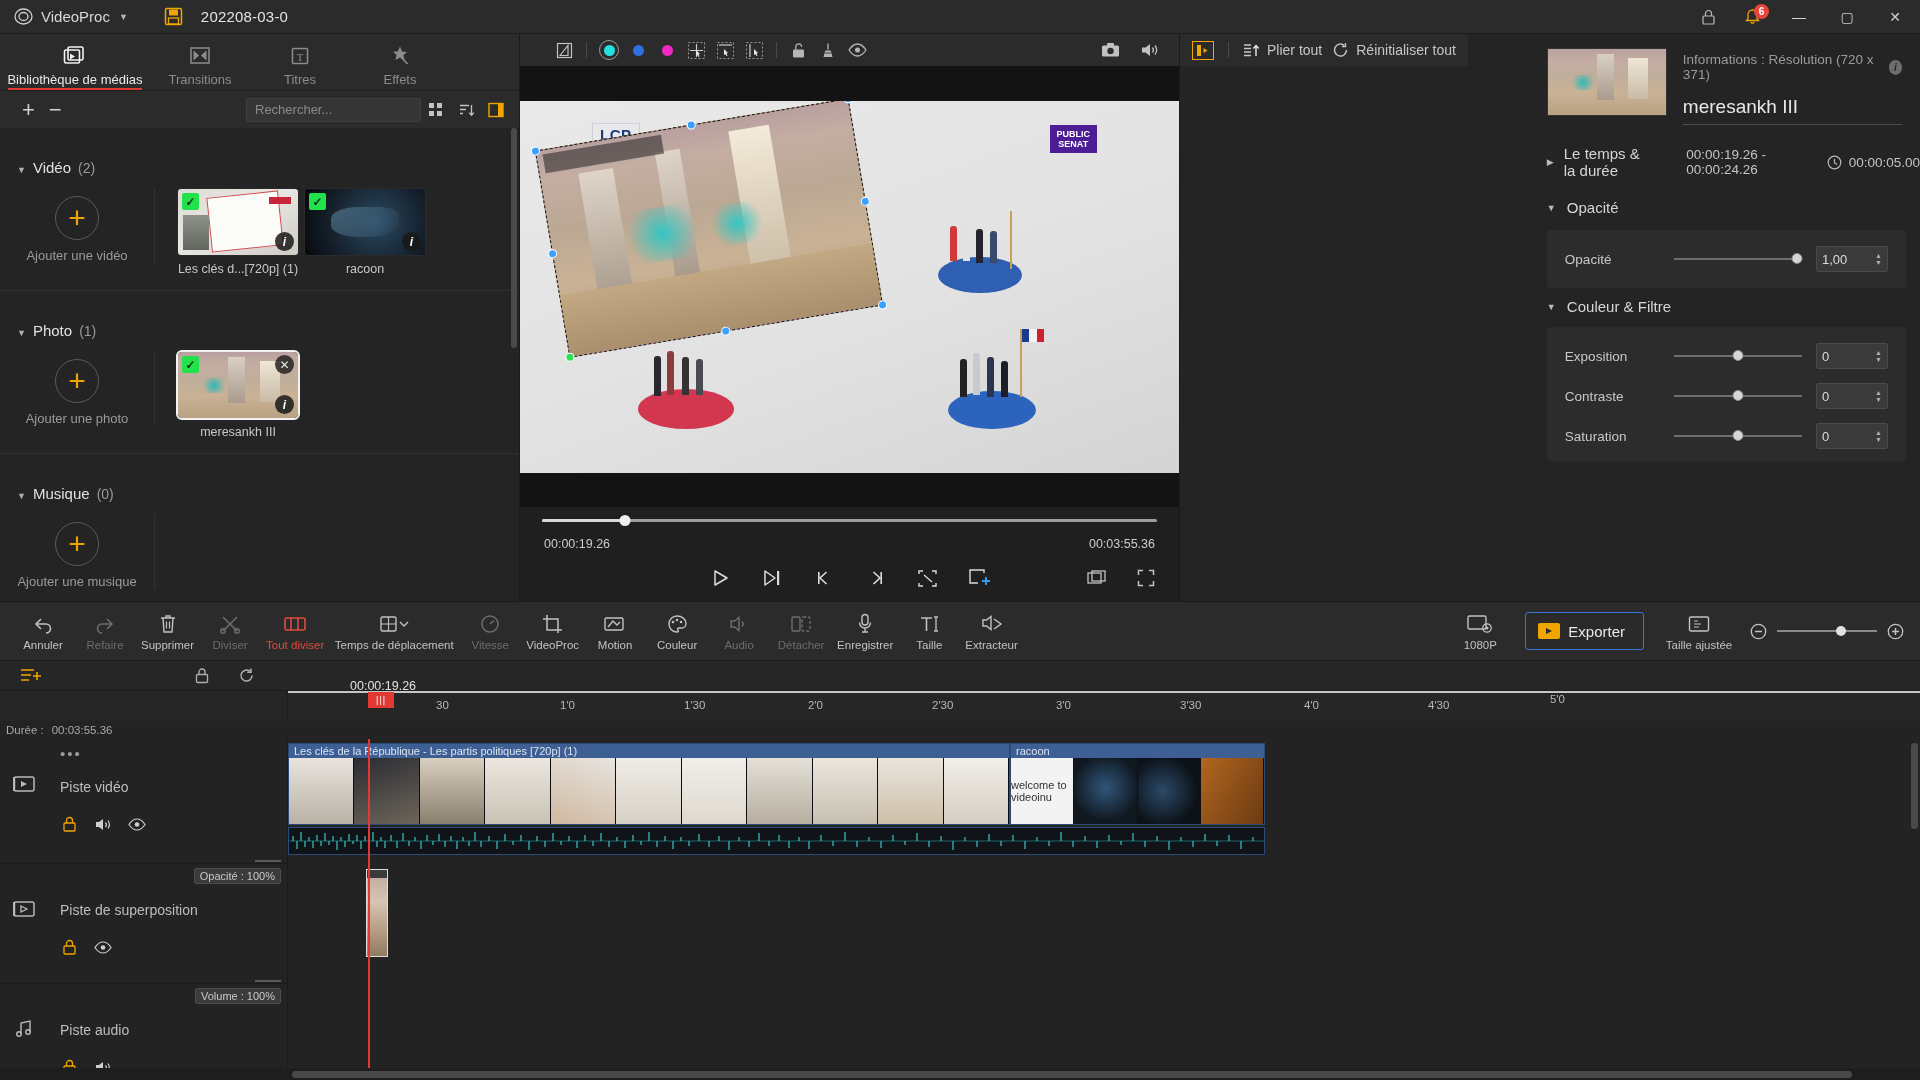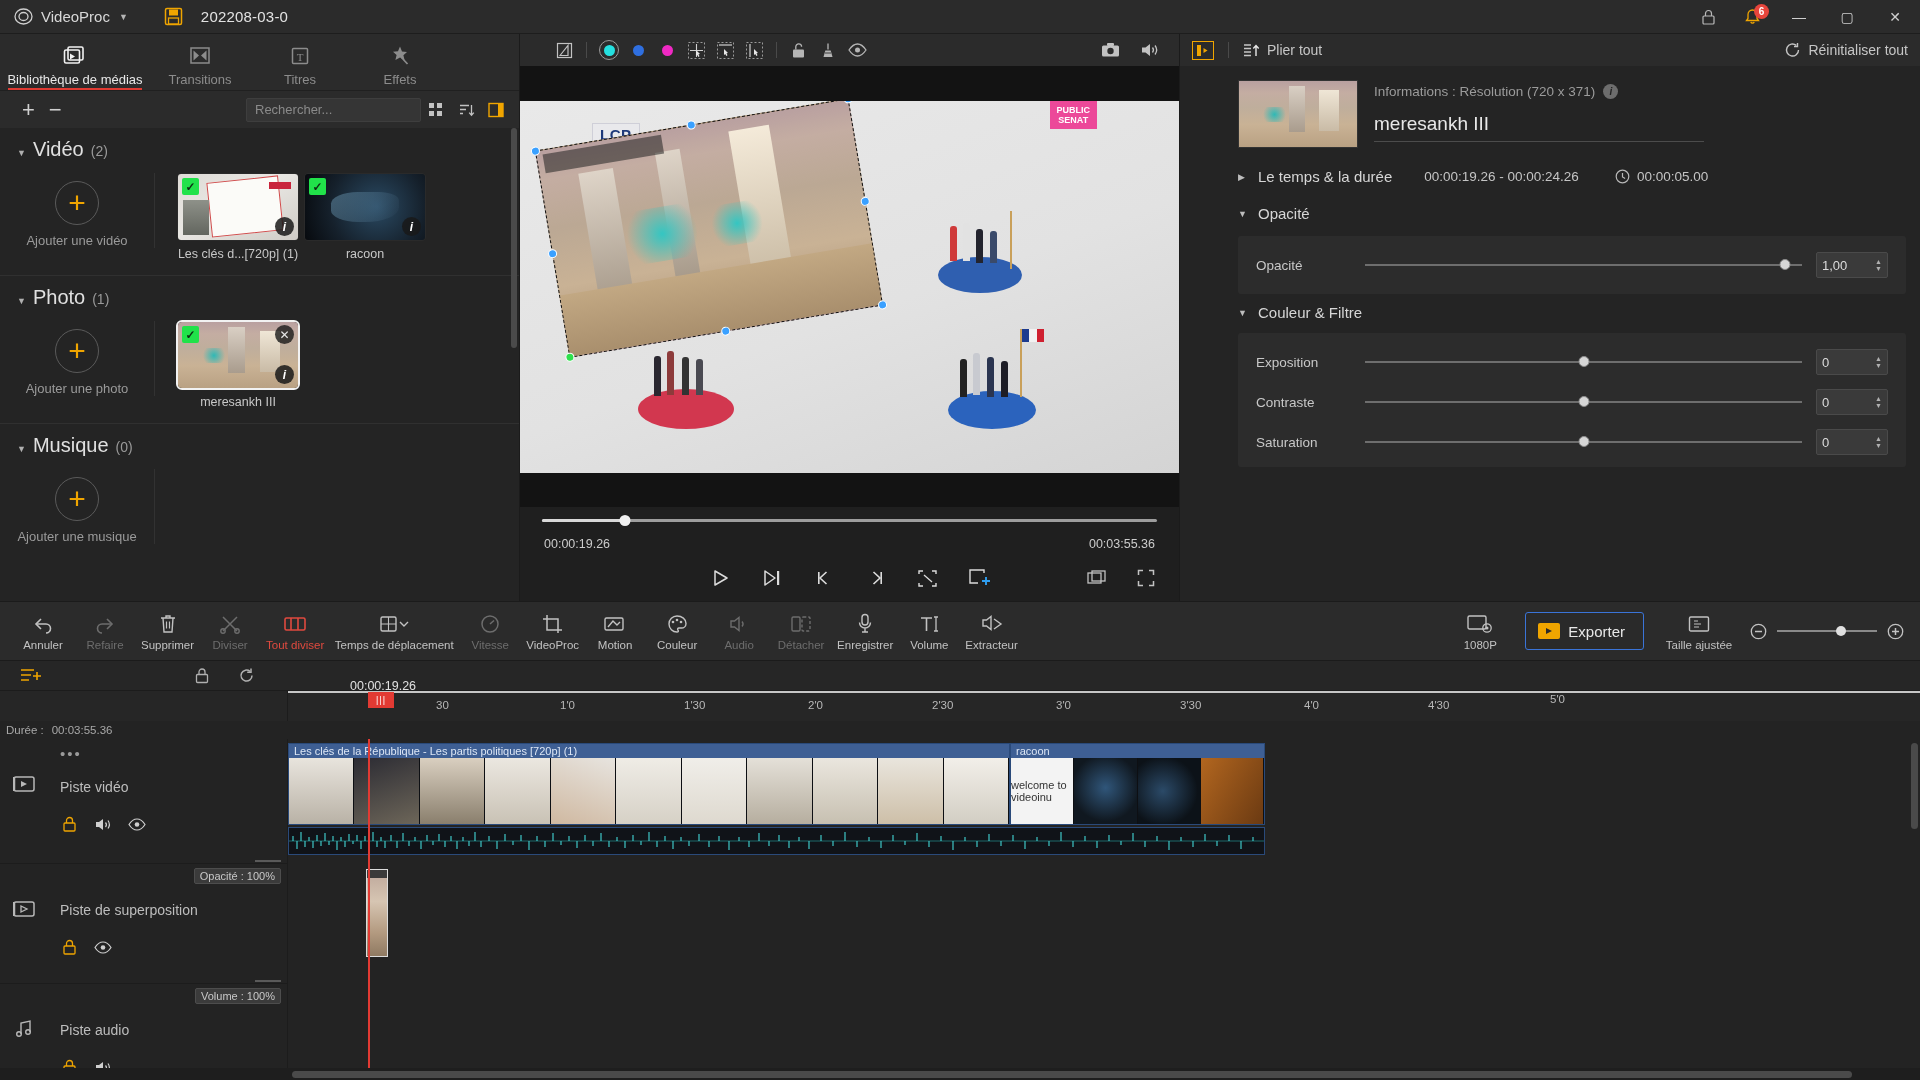--- a/index.html
+++ b/index.html
@@ -66,21 +66,21 @@
     background:transparent; border:none; outline:none; color:#cfcfcf; font-size:13px;
     width:100%; font-family:inherit;
   }
   .search-box input::placeholder { color:#8a8a8a; }
   .lib-ic { width:30px; height:30px; display:flex; align-items:center; justify-content:center; cursor:pointer; }
 
   .lib-body { flex:1; overflow:hidden; position:relative; background:#242424; }
   .lib-scroll { position:absolute; top:0; right:2px; width:6px; height:220px; background:#4a4a4a; border-radius:3px; }
   .group-hdr { display:flex; align-items:baseline; gap:7px; padding:10px 0 6px 17px; }
   .group-caret { color:#b0b0b0; font-size:9px; }
-  .group-title { color:#e0e0e0; font-size:20px; }
+  .group-title { color:#e0e0e0; font-size:15px;margin-top:21px; }
   .group-count { color:#9a9a9a; font-size:14px; }
   .group-sep { height:1px; background:#303030; margin:0; }
 
   .media-row { display:flex; align-items:flex-start; padding:6px 0 10px 0; min-height:108px; }
   .add-cell {
     width:155px; display:flex; flex-direction:column; align-items:center; gap:8px;
     border-right:1px solid #323232; padding-top:8px; cursor:pointer;
   }
   .add-circle {
     width:44px; height:44px; border-radius:50%; border:1px solid #5a5a5a;
@@ -158,21 +158,21 @@
   .bg-scene {
     position:absolute; left:0; top:0; width:660px; height:372px;
     background:linear-gradient(160deg,#e9e9e9 0%, #e2e2e2 55%, #d4d4d4 100%);
   }
   .lcp-logo {
     position:absolute; left:72px; top:22px; background:#e9e9ec; color:#1f3a7a;
     font-weight:bold; font-size:15px; padding:2px 7px; letter-spacing:.5px;
     border:1px solid #cfcfd8;
   }
   .ps-logo {
-    position:absolute; right:82px; top:0; background:#ec4899; color:#fff;
+    position:absolute; right:82px; top:24px; background:#4c1d95; color:#fff;
     font-weight:bold; font-size:9px; line-height:10px; padding:4px 7px; text-align:center;
   }
   .disc { position:absolute; border-radius:50%; }
   .disc.blue1 { left:418px; top:156px; width:84px; height:36px; background:#2f5fb0; }
   .disc.blue2 { left:428px; top:290px; width:88px; height:38px; background:#2b63bd; }
   .disc.red1 { left:118px; top:288px; width:96px; height:40px; background:#d2374f; }
   .fig { position:absolute; width:7px; background:#2a2a35; border-radius:3px 3px 0 0; }
   .flagpole { position:absolute; width:2px; background:#c9a05a; }
   .flagcloth { position:absolute; width:22px; height:13px; }
 
@@ -193,21 +193,21 @@
   .seek-track { position:relative; flex:1; height:3px; background:#9d9d9d; border-radius:2px; }
   .seek-fill { position:absolute; left:0; top:0; height:3px; background:#d8d8d8; border-radius:2px; width:13.5%; }
   .seek-knob { position:absolute; top:-4px; left:13.5%; width:11px; height:11px; border-radius:50%; background:#f0f0f0; transform:translateX(-50%); }
   .pv-times { display:flex; align-items:center; padding:0 24px; height:22px; font-size:12.5px; color:#cccccc; }
   .pv-times .right { margin-left:auto; }
   .pv-controls { height:46px; display:flex; align-items:center; justify-content:center; gap:22px; position:relative; }
   .pc { width:30px; height:30px; display:flex; align-items:center; justify-content:center; cursor:pointer; }
   .pv-ctrl-right { position:absolute; right:18px; display:flex; gap:20px; align-items:center; }
 
   
-  .right-panel { flex:1; background:#242424; display:flex; flex-direction:column; }
+  .right-panel { flex:1; background:#242424; display:flex; flex-direction:row;gap:21px; }
   .rp-toolbar { height:32px; background:#2b2b2b; display:flex; align-items:center; padding:0 12px; gap:10px; }
   .rp-badge { width:22px; height:19px; border:1.5px solid #f0a500; display:flex; align-items:center; justify-content:center; }
   .rp-sep { width:1px; height:16px; background:#4a4a4a; margin:0 4px; }
   .rp-btn { display:flex; align-items:center; gap:7px; color:#c6c6c6; font-size:14px; cursor:pointer; }
   .rp-right { margin-left:auto; display:flex; align-items:center; gap:8px; }
 
   .rp-body { flex:1; overflow:hidden; padding:0;margin-left:44px; }
   .rp-head { display:flex; gap:16px; padding:14px 18px 10px 14px; }
   .rp-thumb { width:120px; height:68px; border:1px solid #333; overflow:hidden; position:relative; background:#000; }
   .rp-meta { flex:1; padding-top:4px; }
@@ -961,21 +961,21 @@
       </span>
       <span>Enregistrer</span>
     </div>
     <div class="et-item">
       <span class="ei">
         <svg width="22" height="20" viewBox="0 0 22 20">
             <path d="M3 4h11M8.5 4v13" stroke="#c2c2c2" stroke-width="1.6"></path>
             <path d="M18 3v14M16 3h4M16 17h4" stroke="#c2c2c2" stroke-width="1.3"></path>
           </svg>
       </span>
-      <span>Volume</span>
+      <span>Taille</span>
     </div>
     <div class="et-item">
       <span class="ei">
         <svg width="24" height="20" viewBox="0 0 24 20">
             <path d="M3 6h3.5L11 2.5v13L6.5 12H3z" fill="none" stroke="#c2c2c2" stroke-width="1.4"></path>
             <path d="M14 5l7 5-7 5" fill="none" stroke="#c2c2c2" stroke-width="1.4"></path>
           </svg>
       </span>
       <span>Extracteur</span>
     </div>

